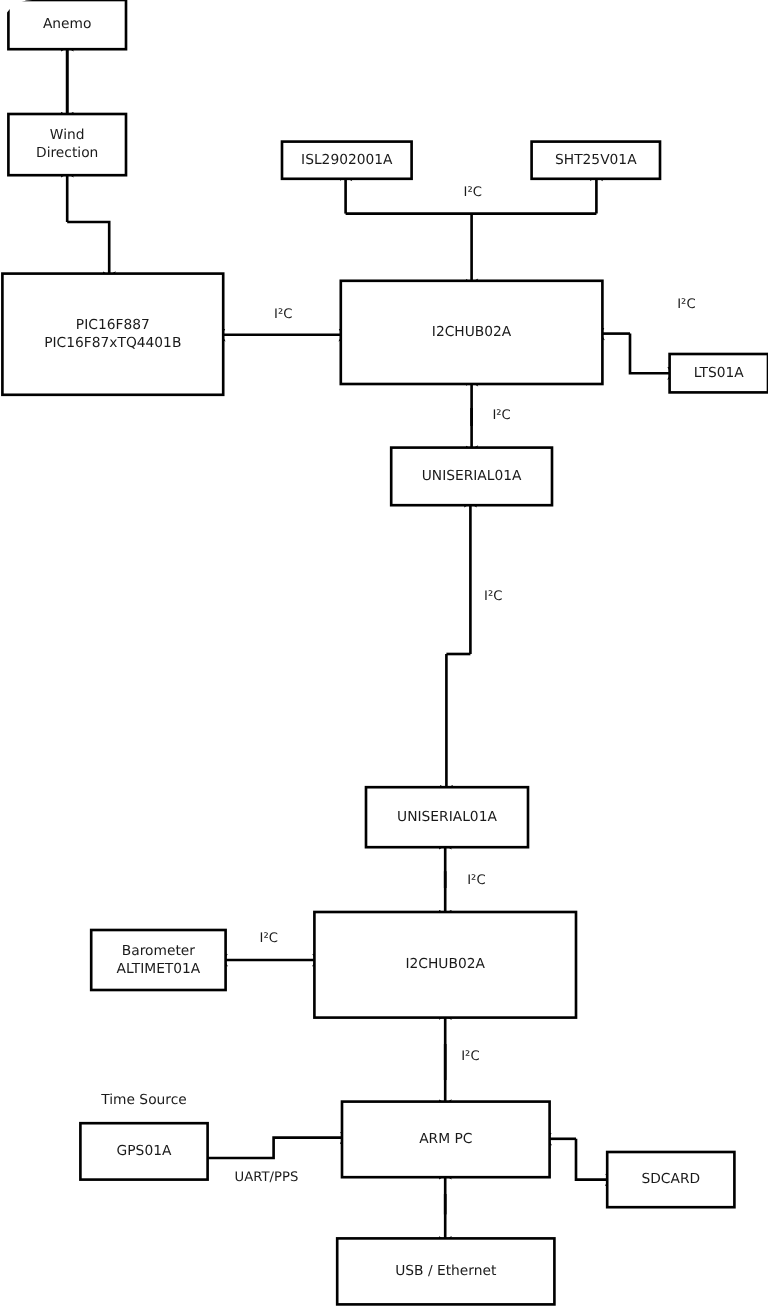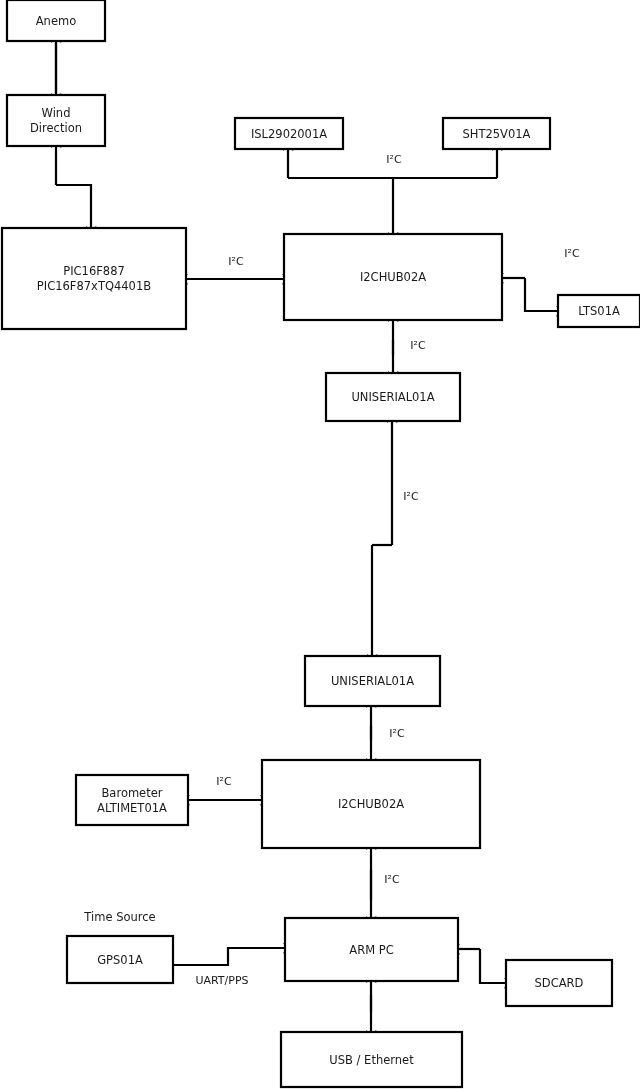--- a/index.html
+++ b/index.html
@@ -8,20 +8,21 @@
     padding: 0;
     background: #ffffff;
   }
   #diagram-root {
     position: relative;
     width: 640px;
     height: 1089px;
     background: #ffffff;
     font-family: "DejaVu Sans", "Liberation Sans", sans-serif;
     overflow: hidden;
+    border-radius: 27px;
   }
   svg#diagram-svg {
     position: absolute;
     top: 0;
     left: 0;
     width: 640px;
     height: 1089px;
     display: block;
   }
   .node-rect {

